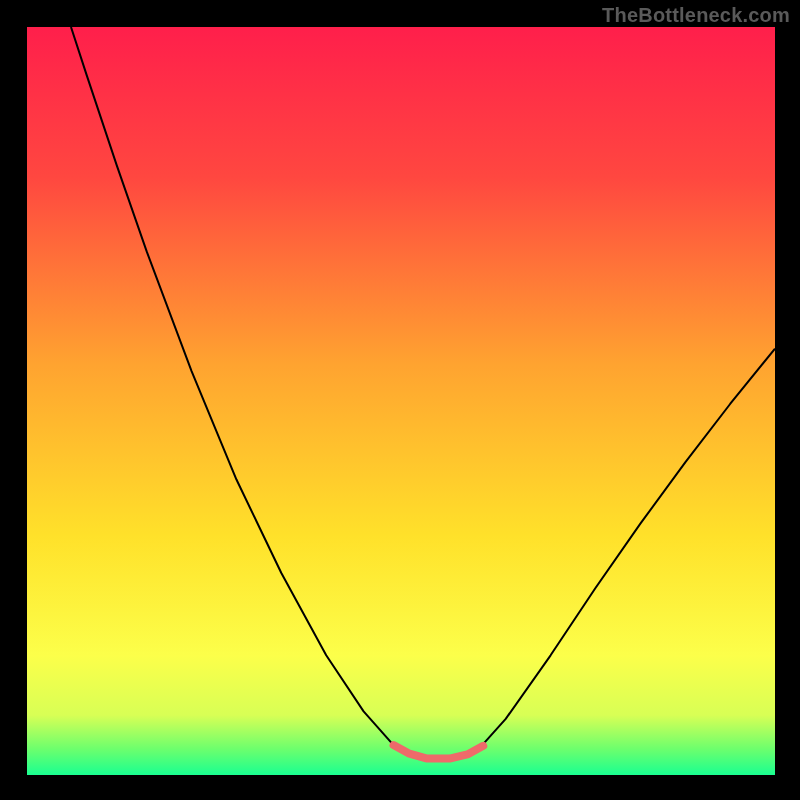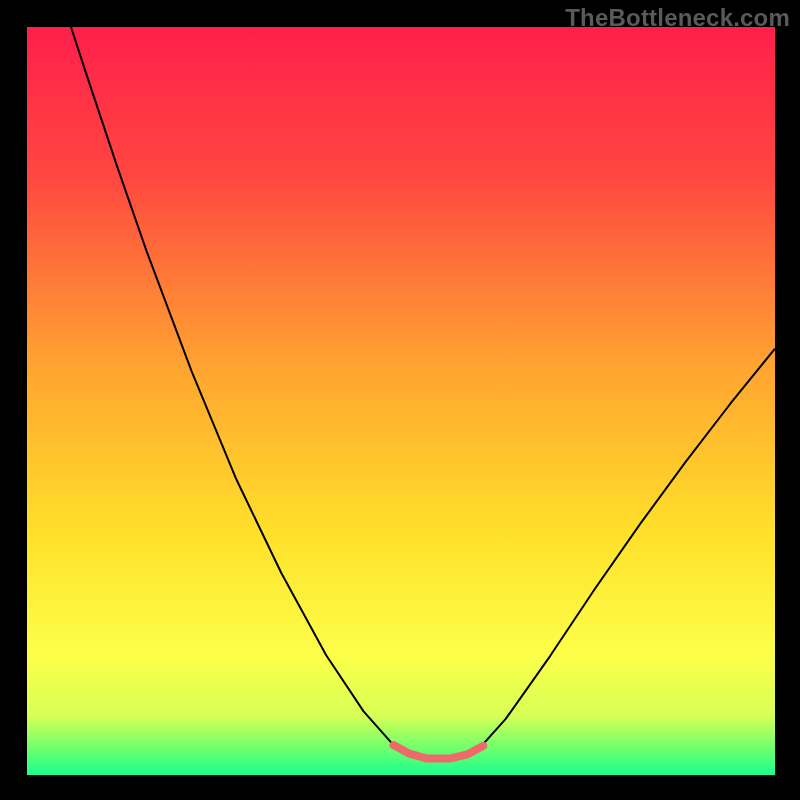--- a/index.html
+++ b/index.html
@@ -28,21 +28,21 @@
   }
   .plot svg {
     display: block;
     width: 748px;
     height: 748px;
   }
   .watermark {
     position: absolute;
     top: 4px;
     right: 10px;
-    font-size: 24px;
+    font-size: 20px;
     font-weight: 600;
     color: #5a5a5a;
     letter-spacing: 0.2px;
     user-select: none;
   }
 </style>
 </head>
 <body>
 
 <div class="stage">

